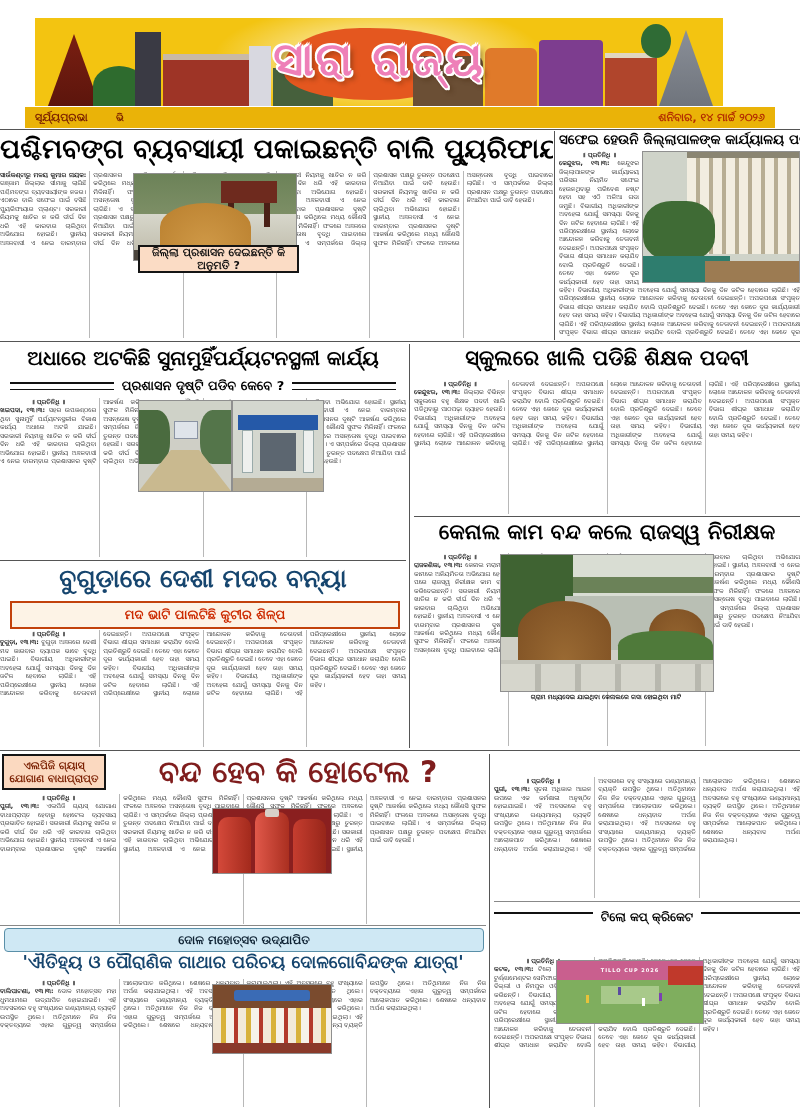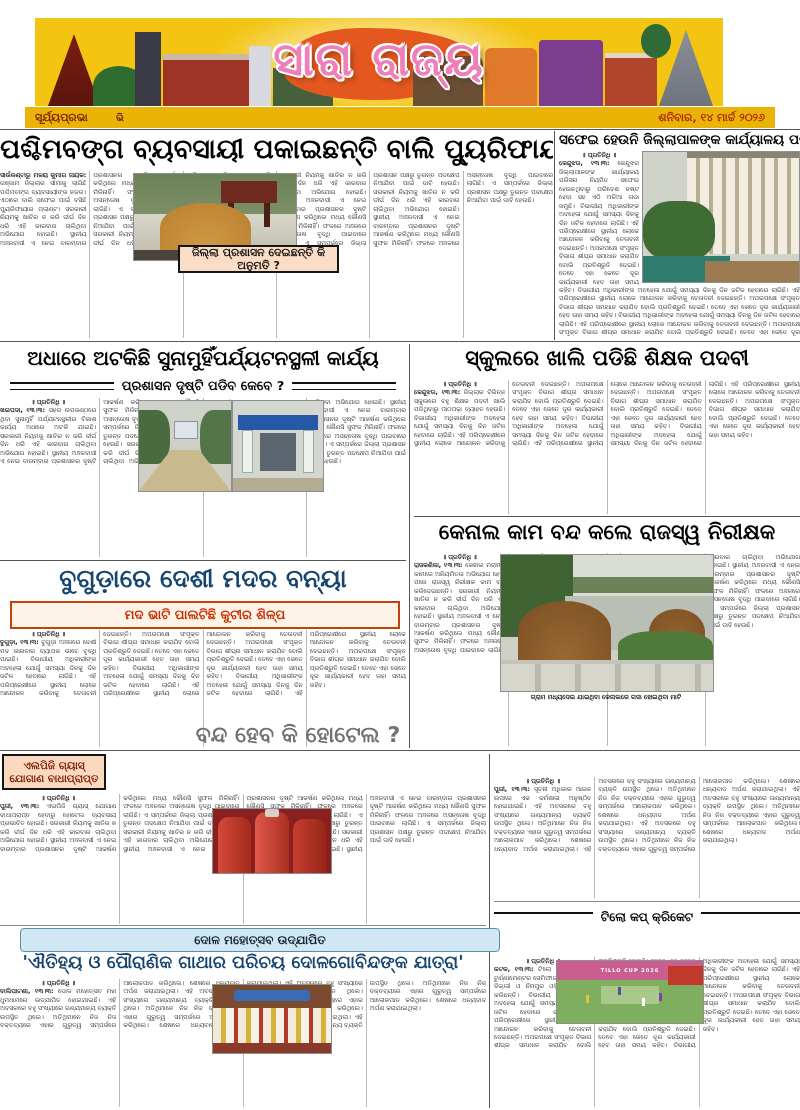--- a/index.html
+++ b/index.html
@@ -26,21 +26,21 @@
       display:flex;align-items:center;justify-content:space-between;padding:0 10px;box-sizing:border-box;}
   #dateband .brand{font-weight:bold;color:#7a1f00;font-size:11px;}
   #dateband .ed{font-weight:bold;color:#7a1f00;font-size:10px;margin-left:28px;flex:1;text-align:left;}
   #dateband .date{font-weight:bold;color:#b32d00;font-size:11px;}
   
   .capbox{background:#fbdcc5;border:2px solid #151515;color:#111;font-weight:bold;
       display:flex;align-items:center;justify-content:center;text-align:center;}
   .subbox{background:#fdf3e6;border:2px solid #c2410c;color:#cc2a00;font-weight:bold;
       display:flex;align-items:center;justify-content:center;}
   .kickbar{background:#cfe8f4;border:1px solid #5a8fa8;border-radius:4px;color:#0e2233;font-weight:bold;
-      display:flex;align-items:center;justify-content:center;margin-left:16px;}
+      display:flex;align-items:center;justify-content:center;}
   .dblrule{flex:1;height:5px;border-top:2px solid #111;border-bottom:1px solid #111;}
   .thickrule{flex:1;height:2px;background:#111;}
   .flexrow{display:flex;align-items:center;gap:8px;}
   .capline{font-size:6.4px;font-weight:bold;color:#111;text-align:center;white-space:nowrap;overflow:hidden;}
 </style>
 </head>
 <body>
 
 <div id="page">
 
@@ -80,21 +80,21 @@
   </div>
   <div class="ph" style="left:133px;top:173px;width:162px;height:86px;">
     <div class="pa" style="left:0;top:0;right:0;height:48%;background:linear-gradient(#6c8258,#7d8f66);"></div>
     <div class="pa" style="left:0;top:46%;right:0;bottom:0;background:linear-gradient(#d7d7cb,#bdb9a8);"></div>
     <div class="pa" style="right:12%;top:8%;width:34%;height:26%;background:#6e2a1e;"></div>
     <div class="pa" style="right:16%;top:34%;width:4%;height:28%;background:#4a2016;"></div>
     <div class="pa" style="right:38%;top:34%;width:4%;height:28%;background:#4a2016;"></div>
     <div class="pa" style="left:16%;bottom:10%;width:56%;height:56%;background:radial-gradient(ellipse at 50% 100%,#d09a48,#b97f2e);border-radius:50% 50% 0 0;"></div>
     <div class="pa" style="left:0;bottom:0;right:0;height:12%;background:#4a443c;"></div>
   </div>
-  <div class="abs capbox" style="left:138px;top:245px;width:157px;height:24px;font-size:11px;margin-left:40px;">ଜିଲ୍ଲା ପ୍ରଶାସନ ଦେଇଛନ୍ତି କି ଅନୁମତି ?</div>
+  <div class="abs capbox" style="left:138px;top:245px;width:157px;height:24px;font-size:11px;">ଜିଲ୍ଲା ପ୍ରଶାସନ ଦେଇଛନ୍ତି କି ଅନୁମତି ?</div>
 
   <div class="abs vrule" style="left:554px;top:131px;height:209px;"></div>
   <div class="abs" style="left:559px;top:131px;width:241px;">
     <div class="hd" style="font-size:13.5px;height:18px;text-align:left;">ସଫେଇ ହେଉନି ଜିଲ୍ଲାପାଳଙ୍କ କାର୍ଯ୍ୟାଳୟ ପରିସର</div>
     <div class="bt" style="margin-top:2px;height:186px;overflow:hidden;">
       <div class="ph" style="position:relative;float:right;width:156px;height:130px;margin:0 0 2px 3px;">
         <div class="pa" style="left:0;top:0;right:0;bottom:0;background:#cfd3c9;"></div>
         <div class="pa" style="right:0;top:0;width:72%;height:74%;background:repeating-linear-gradient(90deg,#f2ede0 0 9px,#b7ad93 9px 13px);border-top:6px solid #8a8572;"></div>
         <div class="pa" style="left:0;bottom:16%;width:46%;height:46%;background:#3f6b35;border-radius:40%;"></div>
         <div class="pa" style="left:0;bottom:0;width:56%;height:20%;background:#2e7d6e;"></div>
@@ -172,21 +172,21 @@
   <div class="abs bt" style="left:0;top:630px;width:406px;height:117px;column-count:4;">
     <span class="byl">॥ ପ୍ରତିନିଧି ॥</span>
     <span class="dl">ବୁଗୁଡ଼ା, ୧୩।୩:</span>
     <span>ବୁଗୁଡ଼ା ଅଞ୍ଚଳରେ ଦେଶୀ ମଦ କାରବାର ବ୍ୟାପକ ଭାବେ ବୃଦ୍ଧି ପାଇଛି।</span>
     <span>ବିଭାଗୀୟ ଅଧିକାରୀଙ୍କ ଅବହେଳା ଯୋଗୁଁ ସମସ୍ୟା ଦିନକୁ ଦିନ ଜଟିଳ ହେବାରେ ଲାଗିଛି। ଏହି ପରିପ୍ରେକ୍ଷୀରେ ସ୍ଥାନୀୟ ଲୋକେ ଆନ୍ଦୋଳନ କରିବାକୁ ଚେତାବନୀ ଦେଇଛନ୍ତି। ଅପରପକ୍ଷେ ସଂପୃକ୍ତ ବିଭାଗ ଶୀଘ୍ର ସମାଧାନ କରାଯିବ ବୋଲି ପ୍ରତିଶ୍ରୁତି ଦେଇଛି। ତେବେ ଏହା କେତେ ଦୂର କାର୍ଯ୍ୟକାରୀ ହେବ ତାହା ସମୟ କହିବ। ବିଭାଗୀୟ ଅଧିକାରୀଙ୍କ ଅବହେଳା ଯୋଗୁଁ ସମସ୍ୟା ଦିନକୁ ଦିନ ଜଟିଳ ହେବାରେ ଲାଗିଛି। ଏହି ପରିପ୍ରେକ୍ଷୀରେ ସ୍ଥାନୀୟ ଲୋକେ ଆନ୍ଦୋଳନ କରିବାକୁ ଚେତାବନୀ ଦେଇଛନ୍ତି। ଅପରପକ୍ଷେ ସଂପୃକ୍ତ ବିଭାଗ ଶୀଘ୍ର ସମାଧାନ କରାଯିବ ବୋଲି ପ୍ରତିଶ୍ରୁତି ଦେଇଛି। ତେବେ ଏହା କେତେ ଦୂର କାର୍ଯ୍ୟକାରୀ ହେବ ତାହା ସମୟ କହିବ। ବିଭାଗୀୟ ଅଧିକାରୀଙ୍କ ଅବହେଳା ଯୋଗୁଁ ସମସ୍ୟା ଦିନକୁ ଦିନ ଜଟିଳ ହେବାରେ ଲାଗିଛି। ଏହି ପରିପ୍ରେକ୍ଷୀରେ ସ୍ଥାନୀୟ ଲୋକେ ଆନ୍ଦୋଳନ କରିବାକୁ ଚେତାବନୀ ଦେଇଛନ୍ତି। ଅପରପକ୍ଷେ ସଂପୃକ୍ତ ବିଭାଗ ଶୀଘ୍ର ସମାଧାନ କରାଯିବ ବୋଲି ପ୍ରତିଶ୍ରୁତି ଦେଇଛି। ତେବେ ଏହା କେତେ ଦୂର କାର୍ଯ୍ୟକାରୀ ହେବ ତାହା ସମୟ କହିବ। </span>
   </div>
 
   <div class="abs hrule" style="left:0;top:750px;width:800px;"></div>
 
   <div class="abs capbox" style="left:2px;top:754px;width:104px;height:36px;font-size:10.5px;background:#fbd9c0;color:#7a1f00;line-height:1.2;padding:1px;box-sizing:border-box;">ଏଲପିଜି ଗ୍ୟାସ୍ ଯୋଗାଣ ବାଧାପ୍ରାପ୍ତ</div>
-  <div class="abs hd" style="left:110px;top:722px;width:376px;height:36px;font-size:22px;color:#737373;">ବନ୍ଦ ହେବ କି ହୋଟେଲ ?</div>
+  <div class="abs hd" style="left:110px;top:754px;width:376px;height:36px;font-size:30px;color:#7f1d1d;">ବନ୍ଦ ହେବ କି ହୋଟେଲ ?</div>
   <div class="abs bt" style="left:0;top:794px;width:486px;height:130px;column-count:4;">
     <span class="byl">॥ ପ୍ରତିନିଧି ॥</span>
     <span class="dl">ପୁରୀ, ୧୩।୩:</span>
     <span>ଏଲପିଜି ଗ୍ୟାସ୍ ଯୋଗାଣ ବାଧାପ୍ରାପ୍ତ ହେବାରୁ ହୋଟେଲ ବ୍ୟବସାୟ ପ୍ରଭାବିତ ହୋଇଛି।</span>
     <span>ସରକାରୀ ନିୟମକୁ ଖାତିର ନ କରି ଦୀର୍ଘ ଦିନ ଧରି ଏହି କାରବାର ଚାଲିଥିବା ଅଭିଯୋଗ ହୋଇଛି। ସ୍ଥାନୀୟ ଅଞ୍ଚଳବାସୀ ଏ ନେଇ ବାରମ୍ବାର ପ୍ରଶାସନର ଦୃଷ୍ଟି ଆକର୍ଷଣ କରିଥିଲେ ମଧ୍ୟ କୌଣସି ସୁଫଳ ମିଳିନାହିଁ। ଫଳରେ ଅଞ୍ଚଳରେ ଅସନ୍ତୋଷ ବୃଦ୍ଧି ପାଇବାରେ ଲାଗିଛି। ଏ ସମ୍ପର୍କରେ ଜିଲ୍ଲା ପ୍ରଶାସନ ପକ୍ଷରୁ ତୁରନ୍ତ ପଦକ୍ଷେପ ନିଆଯିବା ପାଇଁ ଦାବି ହେଉଛି। ସରକାରୀ ନିୟମକୁ ଖାତିର ନ କରି ଦୀର୍ଘ ଦିନ ଧରି ଏହି କାରବାର ଚାଲିଥିବା ଅଭିଯୋଗ ହୋଇଛି। ସ୍ଥାନୀୟ ଅଞ୍ଚଳବାସୀ ଏ ନେଇ ବାରମ୍ବାର ପ୍ରଶାସନର ଦୃଷ୍ଟି ଆକର୍ଷଣ କରିଥିଲେ ମଧ୍ୟ କୌଣସି ସୁଫଳ ମିଳିନାହିଁ। ଫଳରେ ଅଞ୍ଚଳରେ ଅସନ୍ତୋଷ ବୃଦ୍ଧି ପାଇବାରେ ଲାଗିଛି। ଏ ସମ୍ପର୍କରେ ଜିଲ୍ଲା ପ୍ରଶାସନ ପକ୍ଷରୁ ତୁରନ୍ତ ପଦକ୍ଷେପ ନିଆଯିବା ପାଇଁ ଦାବି ହେଉଛି। ସରକାରୀ ନିୟମକୁ ଖାତିର ନ କରି ଦୀର୍ଘ ଦିନ ଧରି ଏହି କାରବାର ଚାଲିଥିବା ଅଭିଯୋଗ ହୋଇଛି। ସ୍ଥାନୀୟ ଅଞ୍ଚଳବାସୀ ଏ ନେଇ ବାରମ୍ବାର ପ୍ରଶାସନର ଦୃଷ୍ଟି ଆକର୍ଷଣ କରିଥିଲେ ମଧ୍ୟ କୌଣସି ସୁଫଳ ମିଳିନାହିଁ। ଫଳରେ ଅଞ୍ଚଳରେ ଅସନ୍ତୋଷ ବୃଦ୍ଧି ପାଇବାରେ ଲାଗିଛି। ଏ ସମ୍ପର୍କରେ ଜିଲ୍ଲା ପ୍ରଶାସନ ପକ୍ଷରୁ ତୁରନ୍ତ ପଦକ୍ଷେପ ନିଆଯିବା ପାଇଁ ଦାବି ହେଉଛି। </span>
   </div>
   <div class="ph" style="left:212px;top:808px;width:118px;height:64px;">
     <div class="pa" style="left:0;top:0;right:0;bottom:0;background:#8a1f1f;"></div>
     <div class="pa" style="left:4%;bottom:0;width:28%;height:88%;background:linear-gradient(90deg,#d4493a,#a32a1c);border-radius:10px 10px 0 0;"></div>
     <div class="pa" style="left:36%;bottom:0;width:28%;height:96%;background:linear-gradient(90deg,#e0584a,#aa2f20);border-radius:10px 10px 0 0;"></div>

